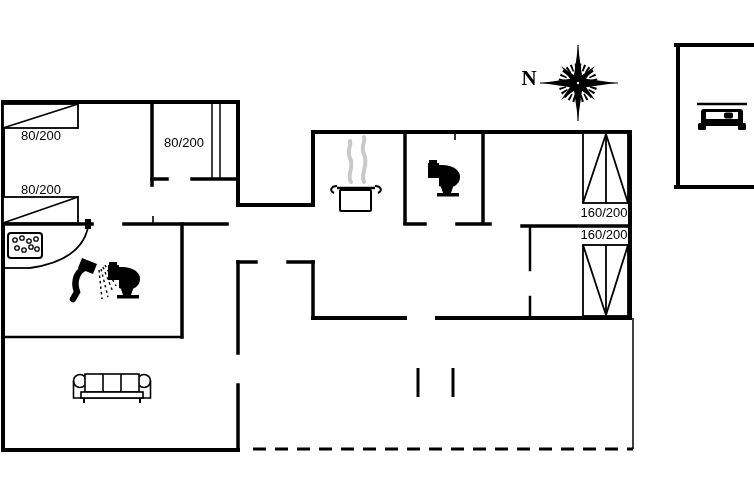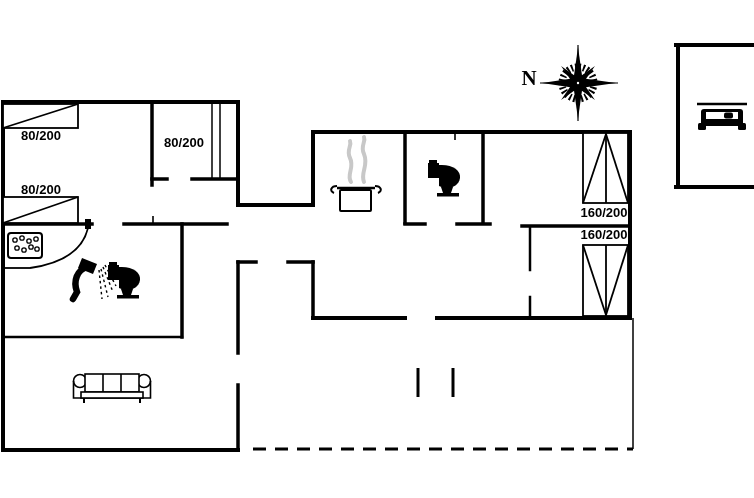--- a/index.html
+++ b/index.html
@@ -7,21 +7,21 @@
     position:relative;
     width:754px;height:498px;
     background:#fff;
     overflow:hidden;
     font-family:"Liberation Sans",sans-serif;
   }
   #plan-svg{position:absolute;left:0;top:0;}
   .lbl{
     position:absolute;
     font-size:13px;
-    font-weight:bold;
+    font-weight:normal;
     color:#000;
     line-height:1;
     white-space:nowrap;
     text-align:center;
   }
   #north-label{
     font-family:"Liberation Serif",serif;
     font-size:21px;
     font-weight:bold;
   }

